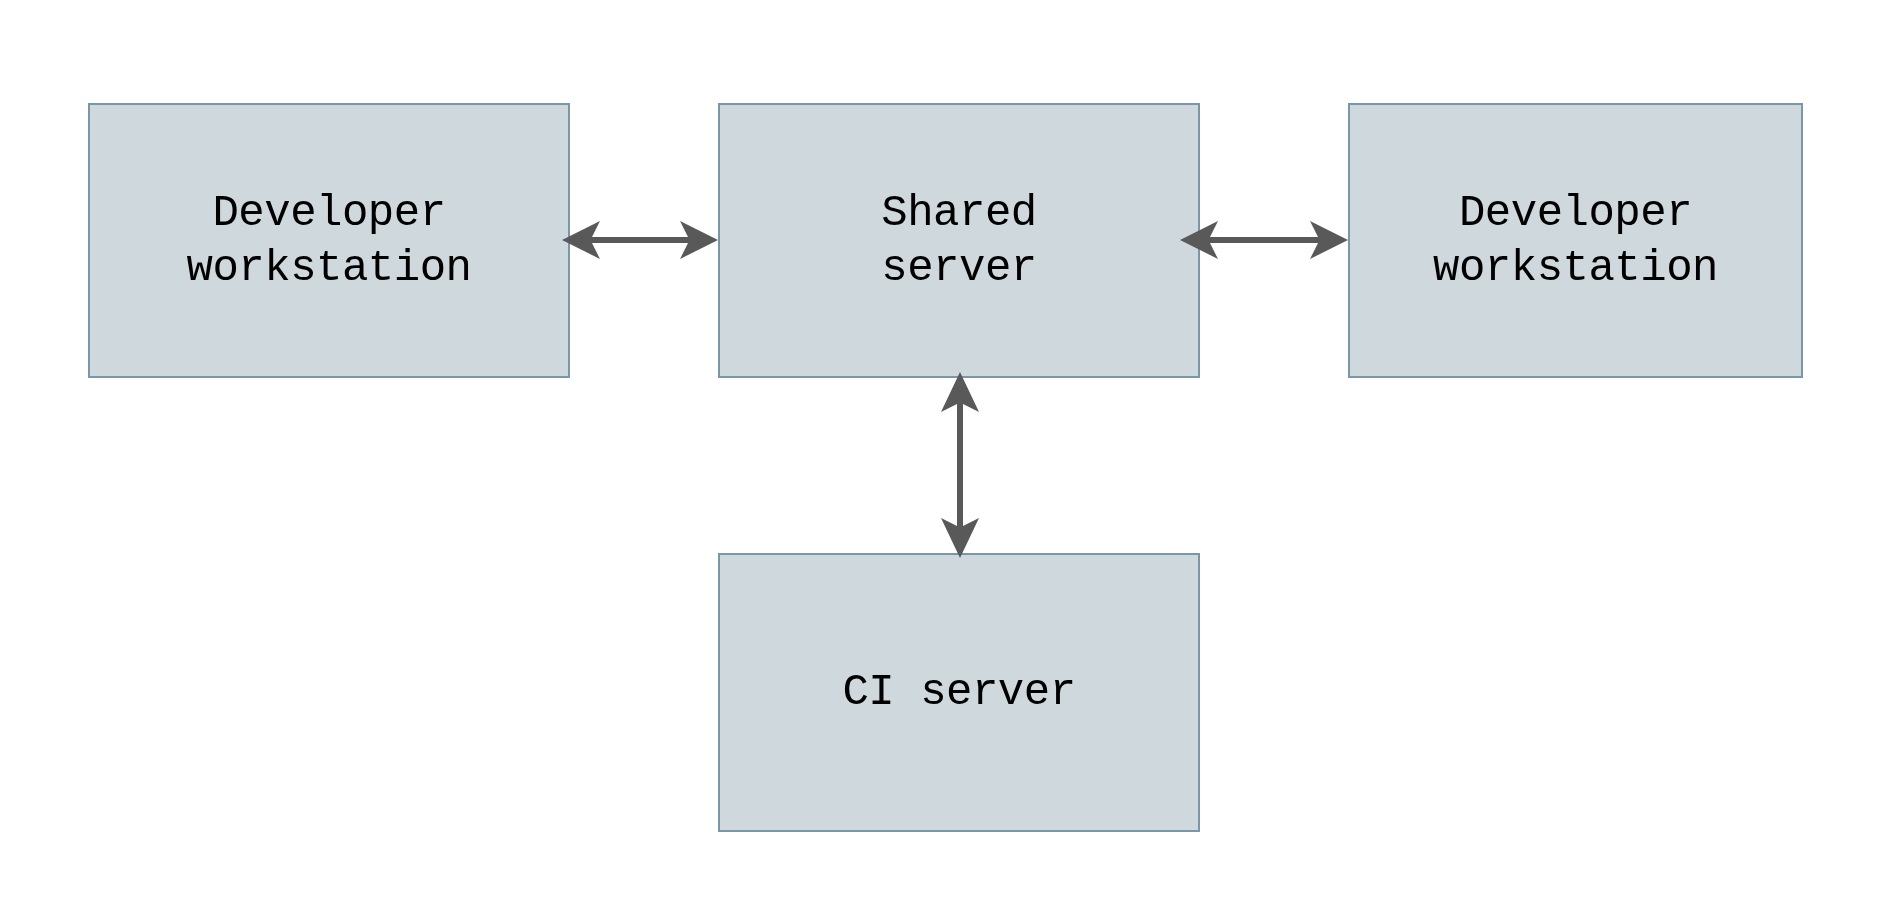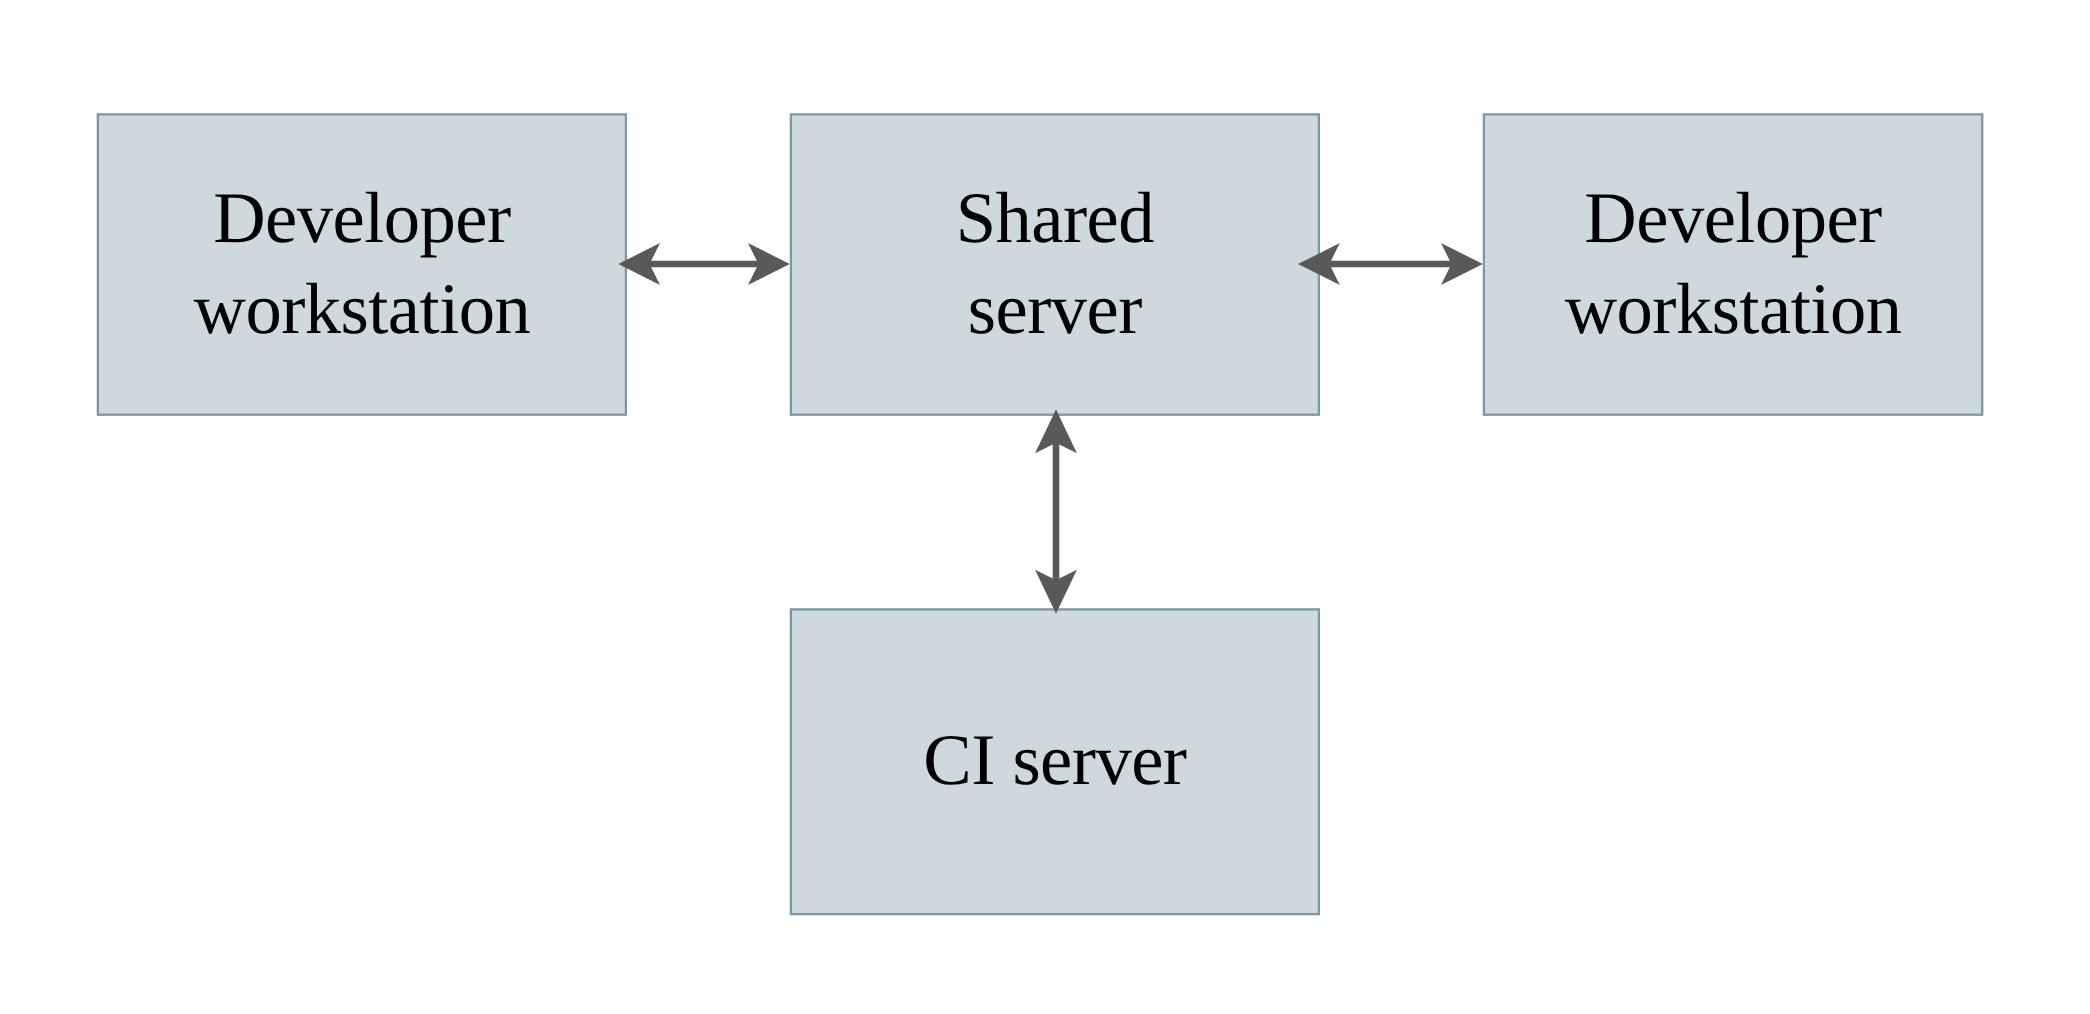--- a/index.html
+++ b/index.html
@@ -21,22 +21,22 @@
     position: absolute;
     box-sizing: border-box;
     background: #cfd8dc;
     border: 2px solid #7b96a5;
     display: flex;
     align-items: center;
     justify-content: center;
     text-align: center;
   }
   .node-label {
-    font-family: Liberation Serif, serif;
-    font-size: 66px;
+    font-family: Liberation Mono, monospace;
+    font-size: 44px;
     line-height: 1.25;
     color: #000000;
     font-weight: 400;
     letter-spacing: -0.5px;
     white-space: pre-line;
     padding: 0 10px;
   }
   
   #node-dev-left   { left: 88px;   top: 103px; width: 482px; height: 275px; }
   #node-shared     { left: 718px;  top: 103px; width: 482px; height: 275px; }

